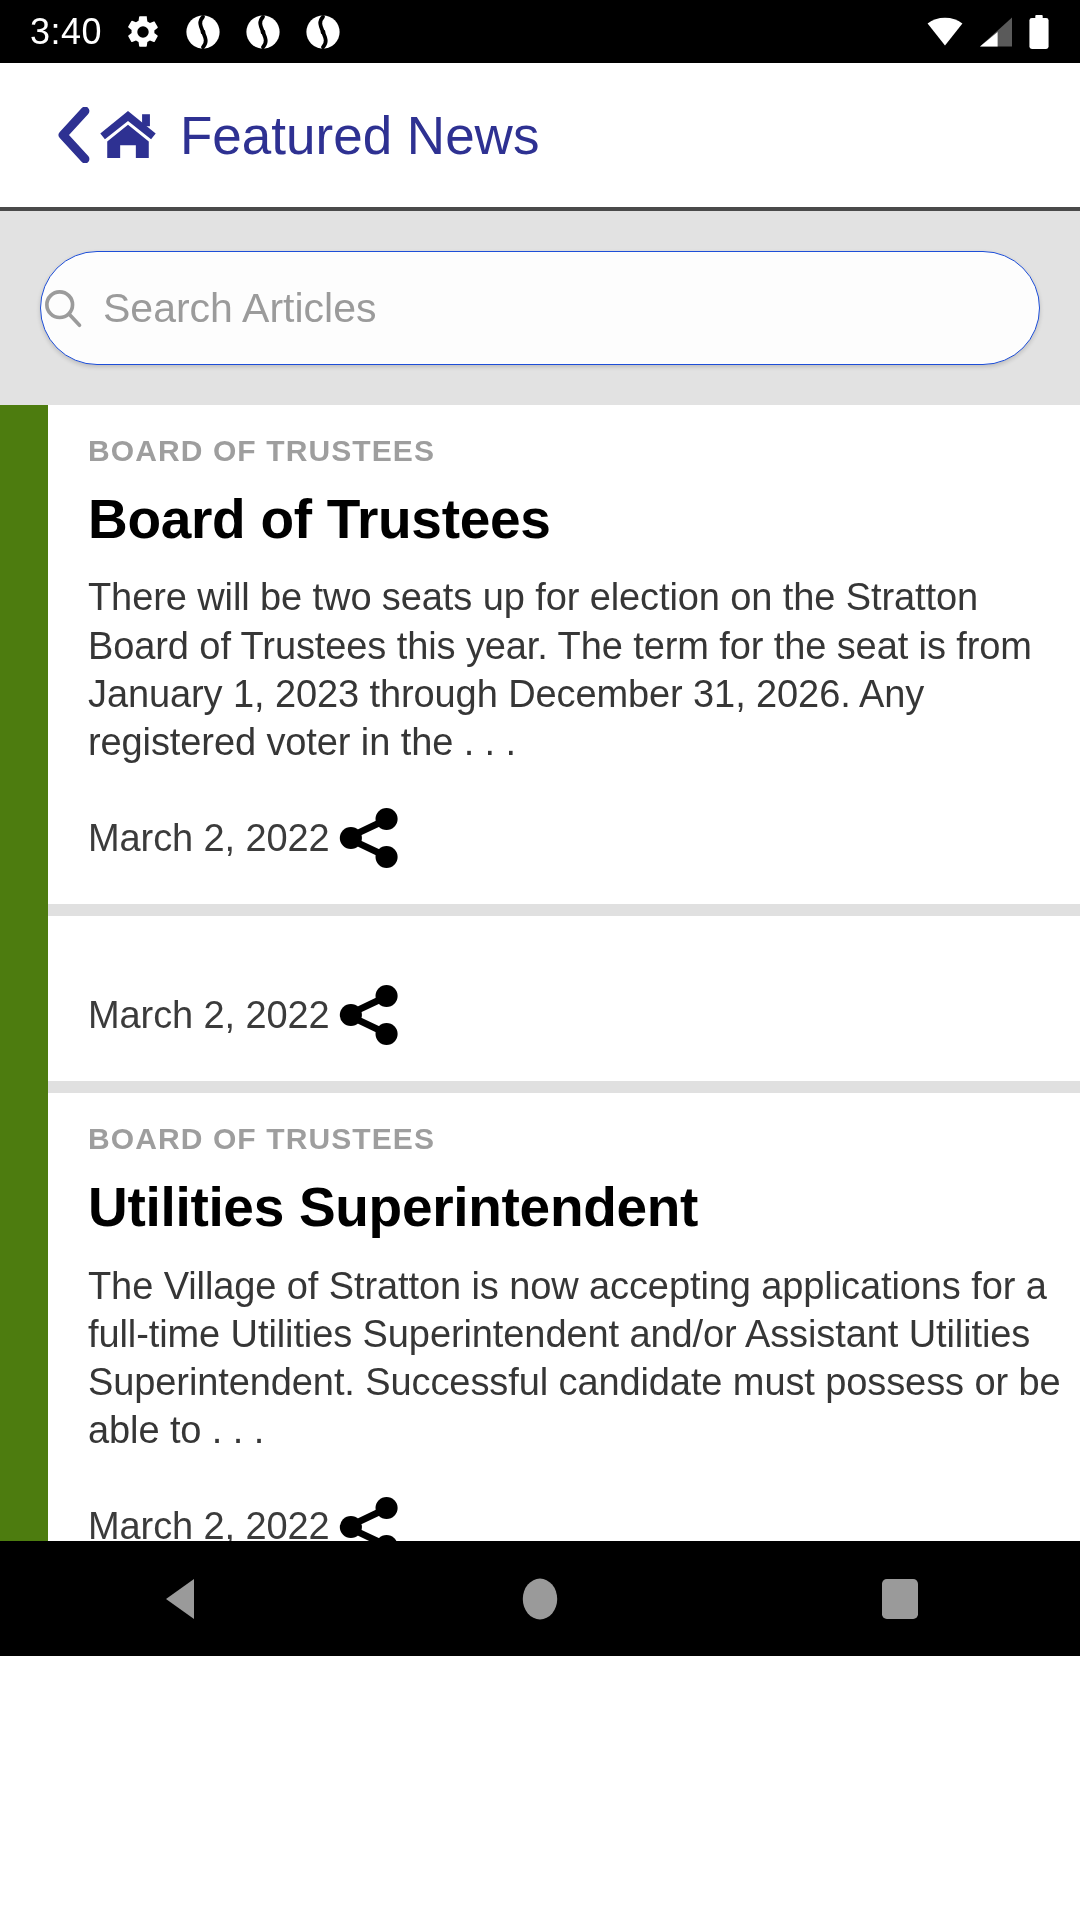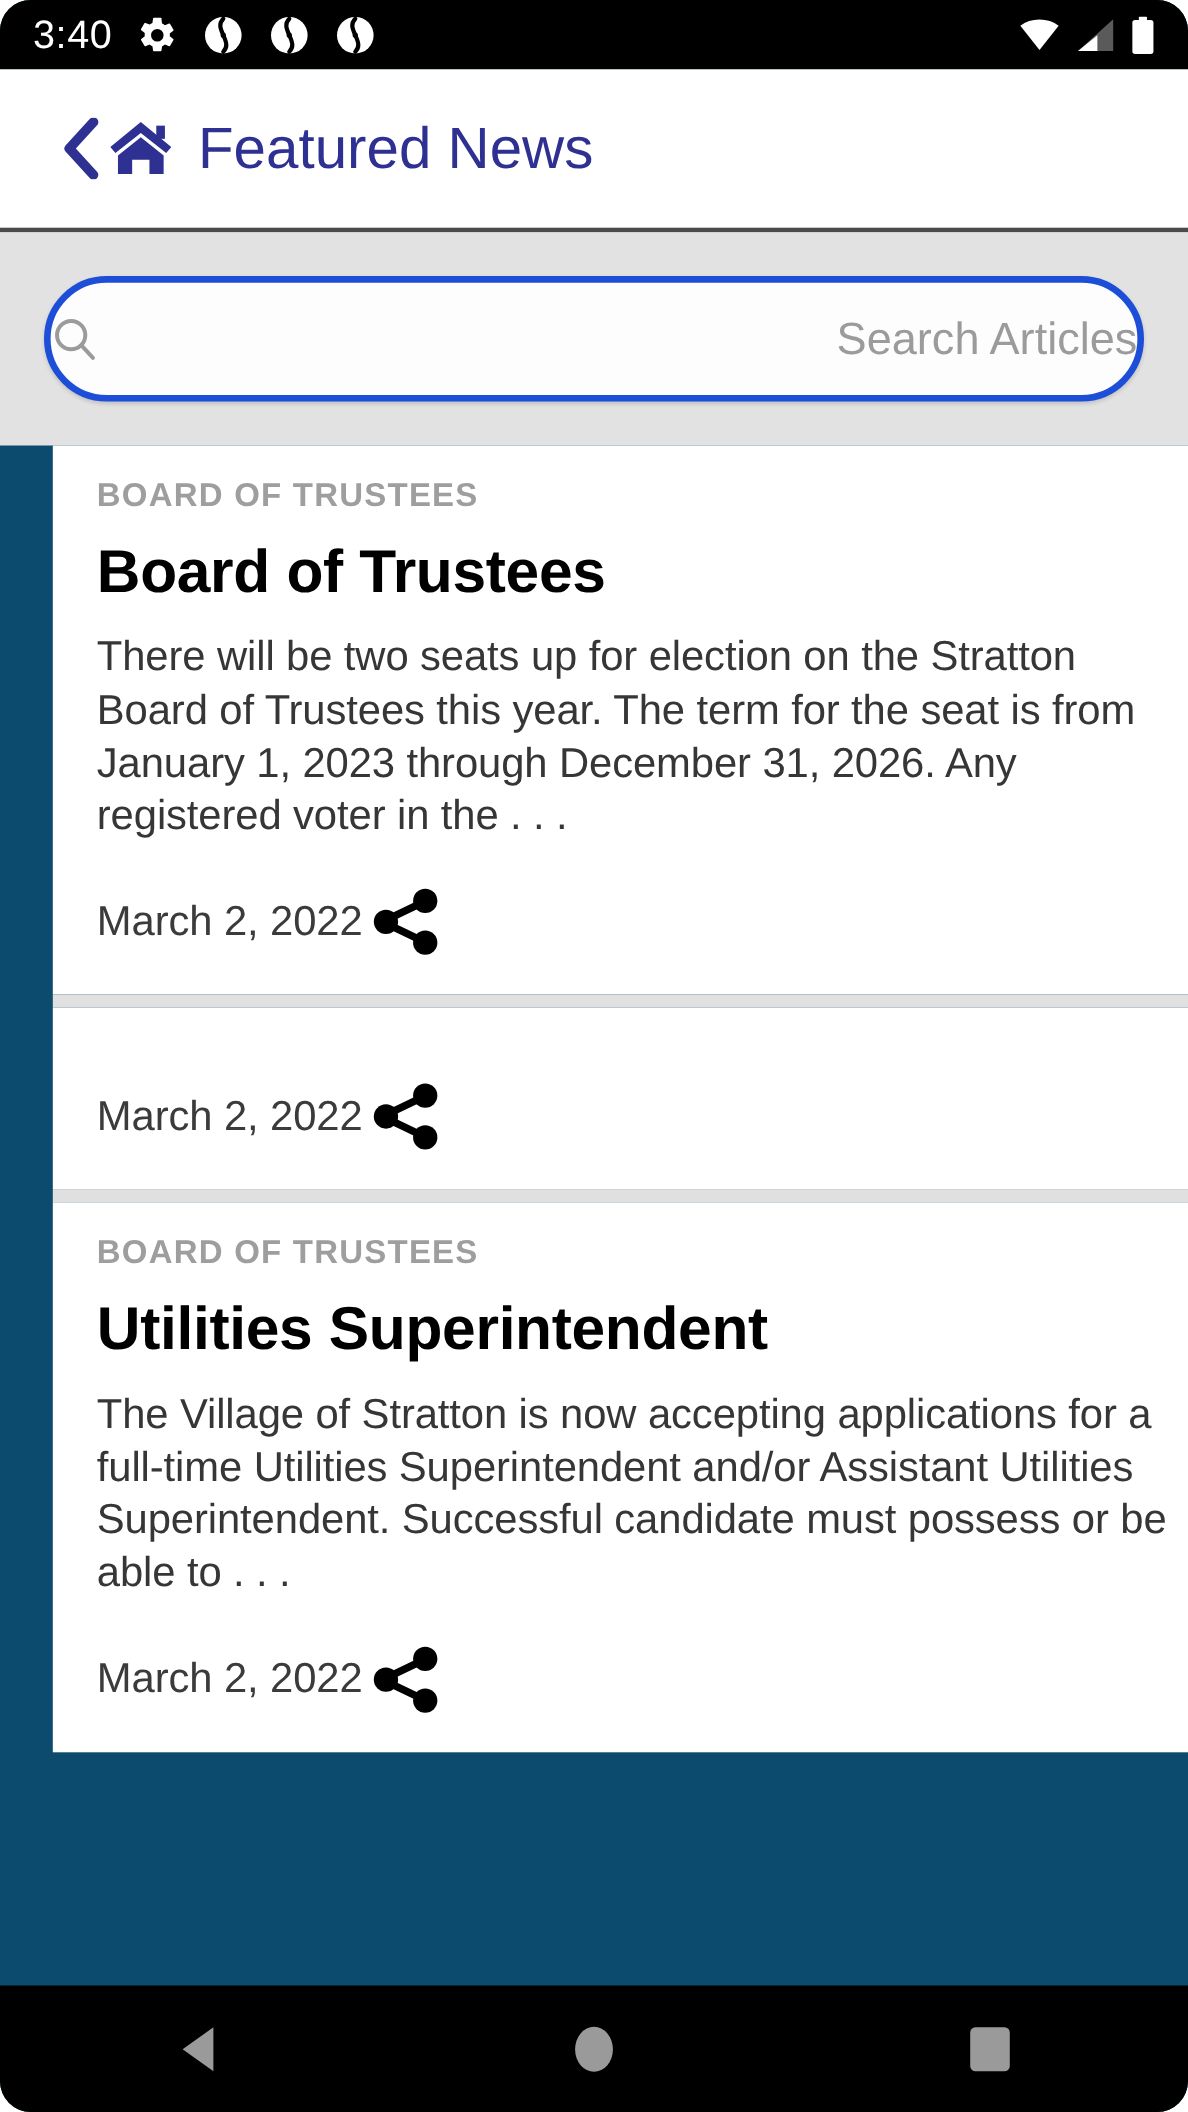--- a/index.html
+++ b/index.html
@@ -2,21 +2,21 @@
 <html><head>
 <meta charset="utf-8">
 <style>
   * { margin:0; padding:0; box-sizing:border-box; }
   html, body {
     width:1080px; height:1920px;
     background:#ffffff;
     font-family:"Liberation Sans", sans-serif;
     overflow:hidden;
   }
-  #screen { position:relative; width:1080px; height:1920px; background:#0c4a6e; overflow:hidden;border-radius:28px; }
+  #screen { position:relative; width:1080px; height:1656px; background:#4d7c0f; overflow:hidden; }
 
   
   .statusbar {
     position:absolute; top:0; left:0; width:1080px; height:63px;
     background:#000; color:#fff;
     display:flex; align-items:center;
   }
   .sb-left { display:flex; align-items:center; padding-left:30px; gap:22px; }
   .sb-clock { font-size:36px; font-weight:400; letter-spacing:0.5px; line-height:1; color:#fff; }
   .sb-icon { display:flex; align-items:center; justify-content:center; }
@@ -40,23 +40,23 @@
   
   .search-zone {
     position:absolute; top:211px; left:0; width:1080px; height:194px;
     background:#e2e2e2;
     display:flex; align-items:center; justify-content:center;
   }
   .search-pill {
     width:1000px; height:114px;
     background:#fdfdfd;
     border-radius:60px;
-    border:6px solid #1d4ed8;
+    border:1px solid #1d4ed8;
     box-shadow:0 2px 4px rgba(0,0,0,0.16);
-    display:flex; align-items:center; justify-content:space-between; gap:18px;
+    display:flex; align-items:center; justify-content:flex-start; gap:18px;
   }
   .search-ico { display:flex; align-items:center; justify-content:center; }
   .search-ph { font-size:41px; color:#9b9b9b; font-weight:400; white-space:nowrap; }
 
   
   .list { position:absolute; top:405px; left:0; width:1080px; bottom:0;margin-left:48px; }
   .article { background:#fff; padding:27px 40px 0 40px; }
   .art-cat {
     font-size:30px; font-weight:bold; color:#9e9e9e;
     letter-spacing:1.1px; text-transform:uppercase;

